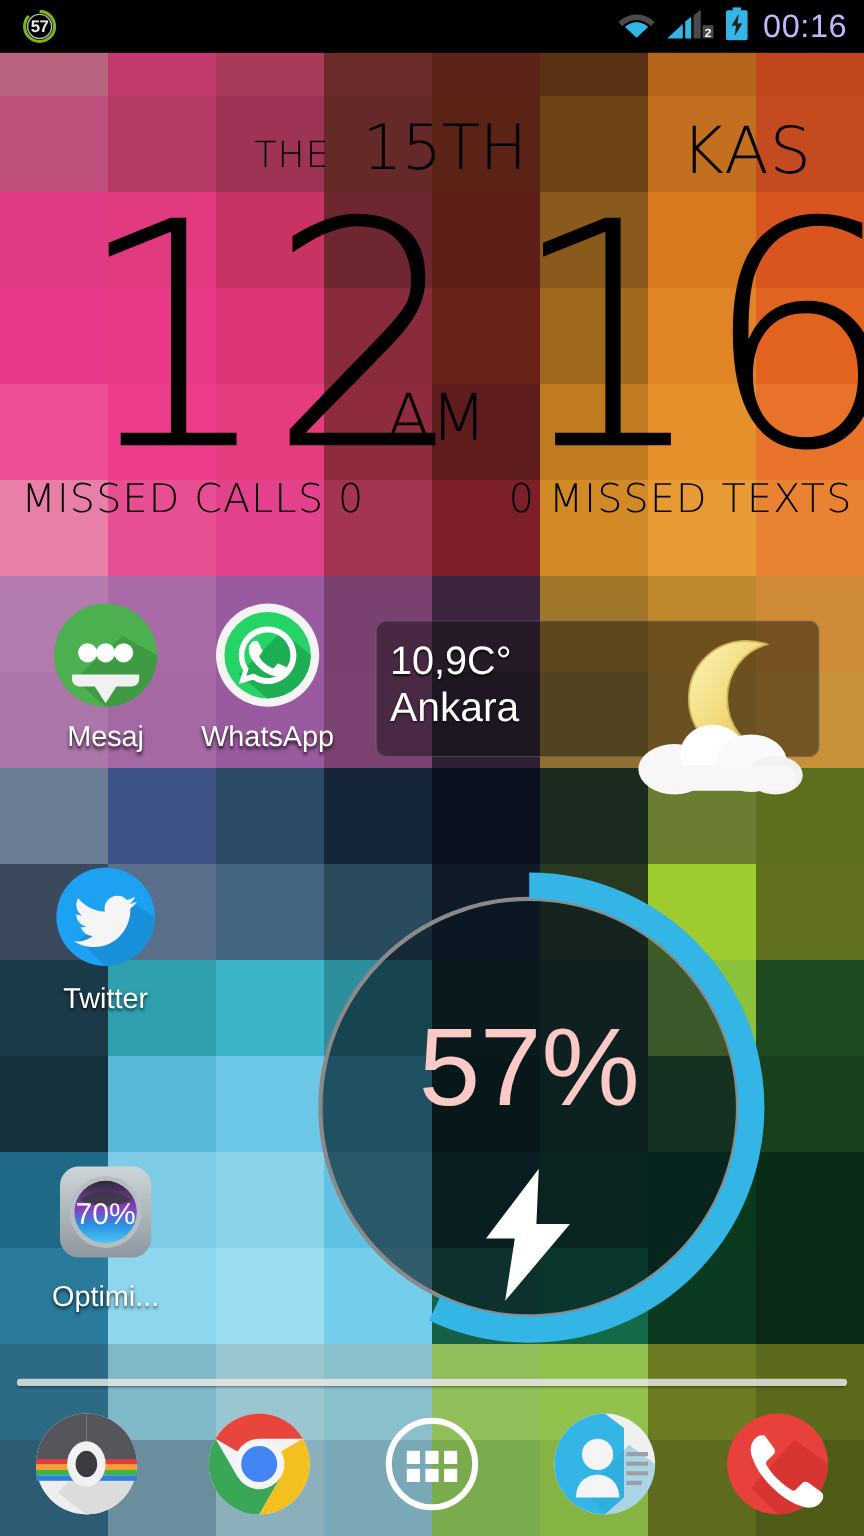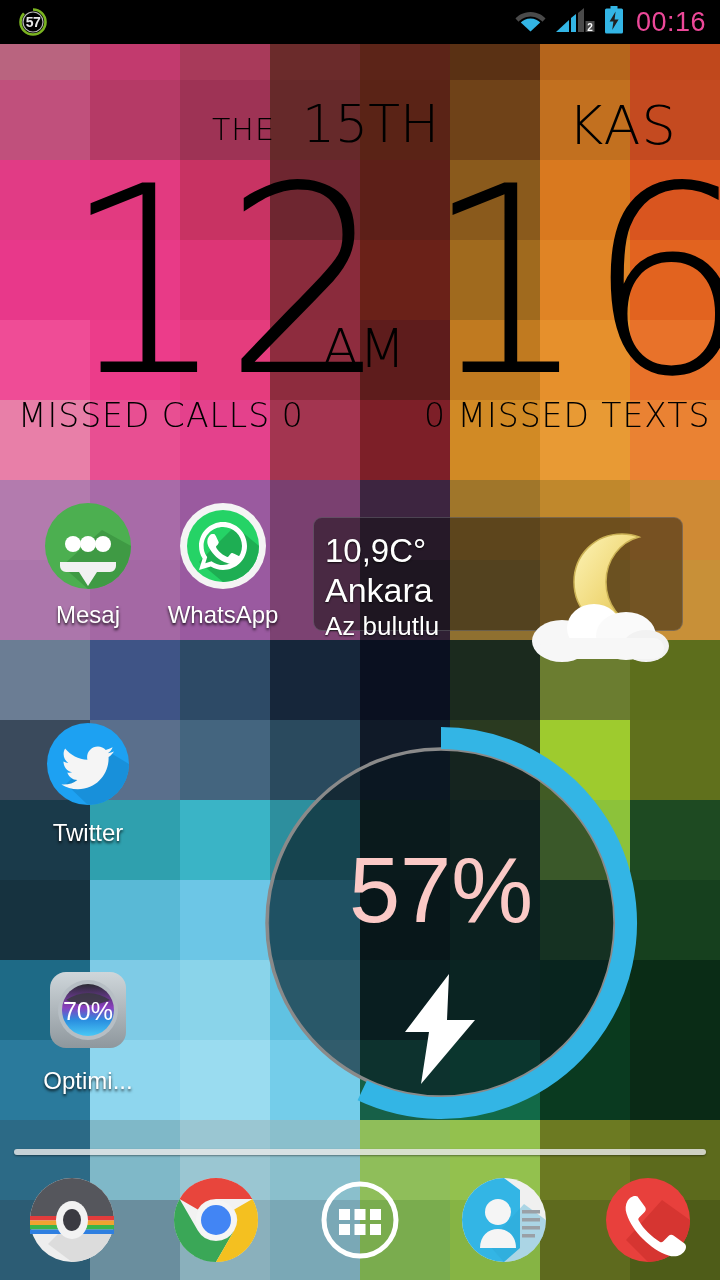--- a/index.html
+++ b/index.html
@@ -15,21 +15,21 @@
 
   
   #statusbar { position:absolute; top:0; left:0; width:720px; height:44px;
     background:#000; display:flex; align-items:center; z-index:50; }
   .sb-left { display:flex; align-items:center; padding-left:18px; }
   .sb-right { margin-left:auto; display:flex; align-items:center; padding-right:14px; gap:9px; }
   .batt-notif { position:relative; width:30px; height:30px; display:flex;
     align-items:center; justify-content:center; }
   .batt-notif .num { position:relative; z-index:2; color:#e8e8e8;
     font-size:14px; font-weight:bold; letter-spacing:-0.5px; }
-  .sb-clock { color:#ec4899; font-size:27px; font-weight:400; letter-spacing:0.5px;
+  .sb-clock { color:#c4b5fd; font-size:27px; font-weight:400; letter-spacing:0.5px;
     margin-left:3px; line-height:1; }
 
   
   #clockwidget { position:absolute; top:44px; left:0; width:720px; height:400px;
     z-index:10; color:#000; }
   .cw-date { position:absolute; top:56px; left:0; width:720px; height:56px; }
   .cw-date span { position:absolute; font-family:"DejaVu Sans", sans-serif;
     font-weight:300; white-space:nowrap; }
   .d-dow { left:60px; top:-4px; font-size:54px; letter-spacing:1px; }
   .d-the { left:212px; top:12px; font-size:30px; letter-spacing:1px; }
@@ -341,21 +341,20 @@
         <text x="46" y="54" font-size="25" fill="#ffffff" text-anchor="middle" font-family="Liberation Sans, sans-serif">70%</text>
       </svg>
     </div>
     <div class="lbl">Optimi...</div>
   </div>
 
   <div id="weather">
     <div class="wtext">
       <div class="temp">10,9C°</div>
       <div class="city">Ankara</div>
-      <div class="cond">Az bulutlu</div>
     </div>
     <div class="wicon">
       <svg width="158" height="142" viewBox="0 0 158 142">
         <defs>
           <linearGradient id="moongrad" x1="0" y1="0" x2="1" y2="1">
             <stop offset="0" stop-color="#fdf4b8"></stop>
               <stop offset="0.55" stop-color="#f0d97a"></stop>
             <stop offset="1" stop-color="#d9bb4e"></stop>
           </linearGradient>
         </defs>

